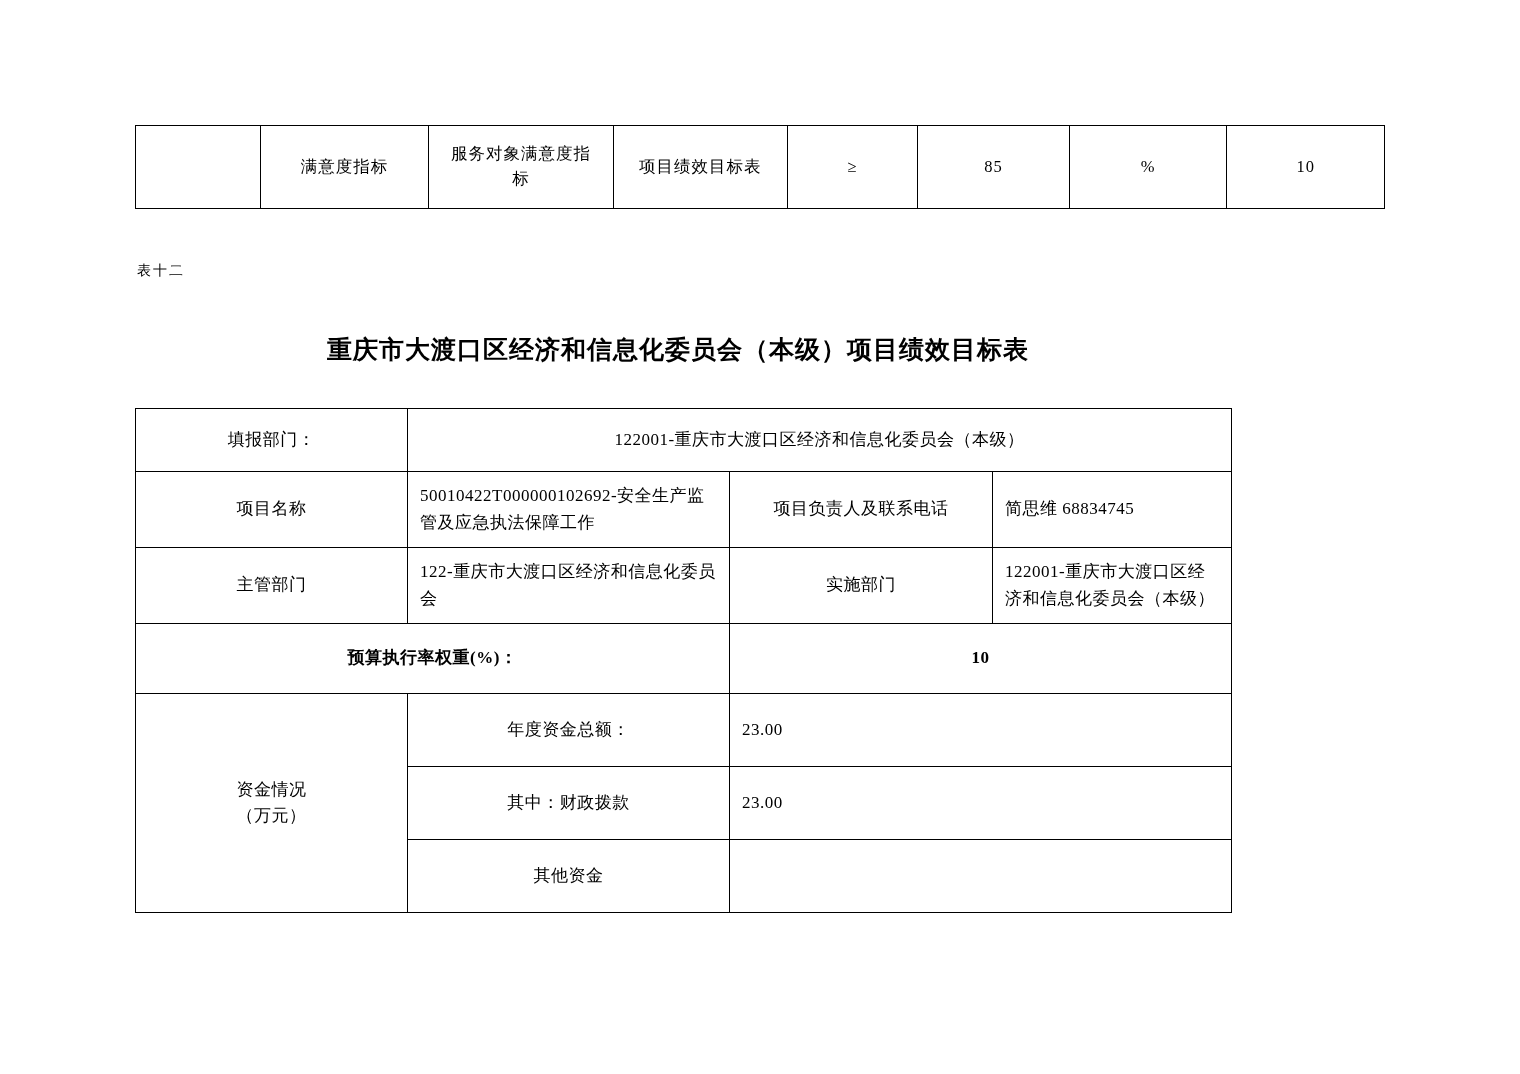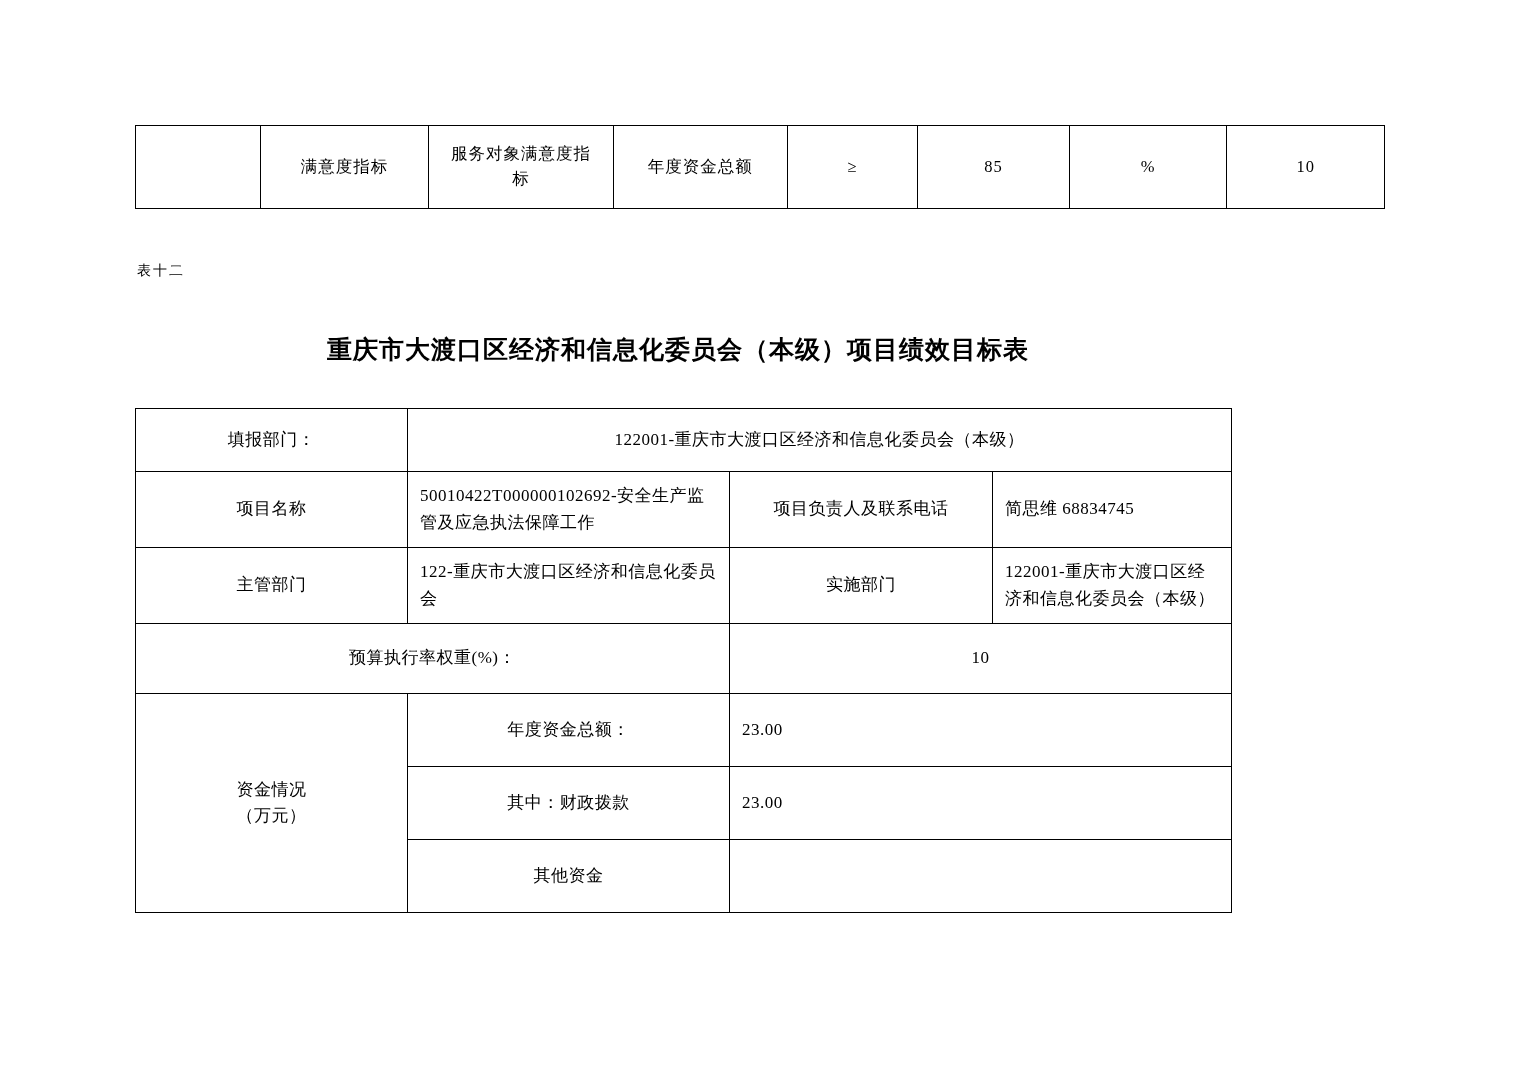--- a/index.html
+++ b/index.html
@@ -83,21 +83,21 @@
     vertical-align: middle;
     line-height: 1.55;
     letter-spacing: 0.5px;
   }
   .ctr { text-align: center; }
   .lft { text-align: left; }
   .rgt { text-align: left; }
   .r-dept  { height: 63px; }
   .r-proj  { height: 76px; }
   .r-admin { height: 76px; }
-  .r-rate  { height: 70px; }
+  .r-rate  { height: 70px; font-weight: bold; }
   .r-fund  { height: 73px; }
 </style>
 </head>
 <body>
 
 <div class="page">
 
   <table class="top-table">
     <colgroup>
       <col style="width:115px">
@@ -107,21 +107,21 @@
       <col style="width:120px">
       <col style="width:140px">
       <col style="width:145px">
       <col style="width:145px">
     </colgroup>
     <tbody>
         <tr>
       <td class="blank"></td>
       <td>满意度指标</td>
       <td>服务对象满意度指标</td>
-      <td>年度资金总额</td>
+      <td>项目绩效目标表</td>
       <td>≥</td>
       <td>85</td>
       <td>%</td>
       <td>10</td>
     </tr>
   </tbody>
     </table>
 
   <div class="form-no">表十二</div>
 

